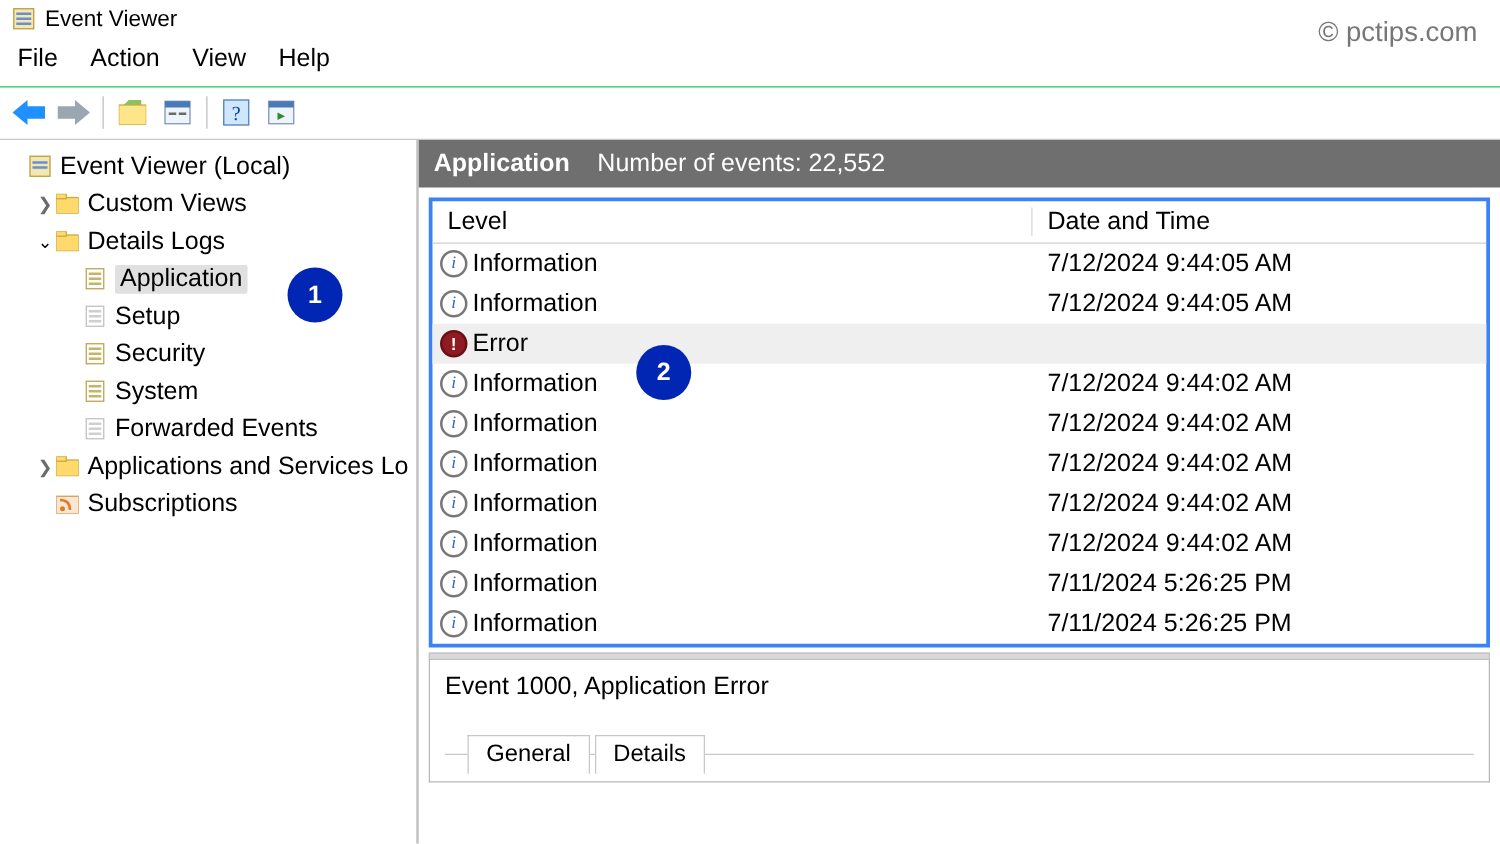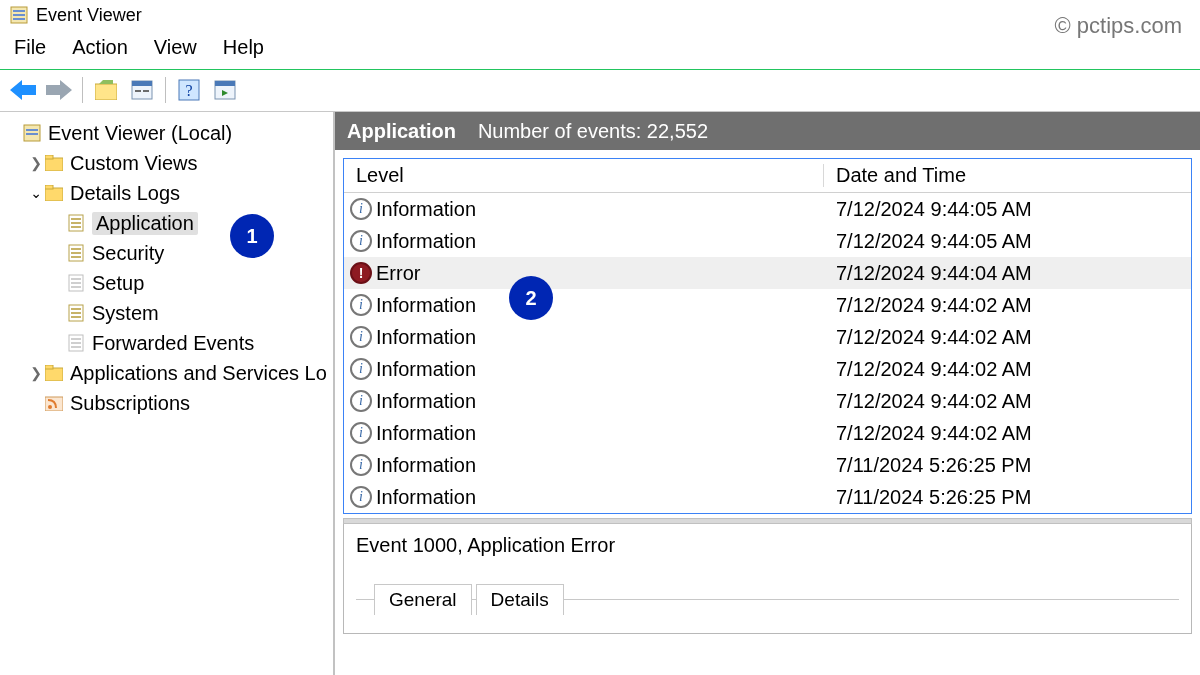--- a/index.html
+++ b/index.html
@@ -24,34 +24,34 @@
   .caret { width:16px; display:inline-flex; justify-content:center; color:#6b6b6b; font-size:14px; }
   .caret.open { color:#000; }
   .ticon { width:20px; height:20px; margin-right:6px; display:inline-flex; align-items:center; justify-content:center; }
   .indent1 { padding-left:22px; }
   .indent2 { padding-left:60px; }
   .tree-row.sel span.label { background:#e0e0e0; padding:0 4px; border-radius:2px; }
   
   .right { flex:1; display:flex; flex-direction:column; min-width:0; }
   .banner { background:#6f6f6f; color:#fff; height:38px; display:flex; align-items:center; padding:0 12px; gap:22px; font-size:20px; }
   .banner .bold { font-weight:600; }
-  .listwrap { border:1px solid #3b82f6; margin:8px 8px 0 8px; flex:0 0 auto; }
+  .listwrap { border:3px solid #3b82f6; margin:8px 8px 0 8px; flex:0 0 auto; }
   .listhead { display:flex; border-bottom:1px solid #d0d0d0; height:34px; align-items:center; font-size:20px; }
   .col-level { width:480px; padding-left:12px; border-right:1px solid #d8d8d8; }
   .col-date  { flex:1; padding-left:12px; }
   .listbody { }
   .erow { display:flex; align-items:center; height:32px; font-size:20px; }
   .erow.selected { background:#efefef; }
   .erow .cell-level { width:480px; padding-left:6px; display:flex; align-items:center; gap:4px; }
   .erow .cell-date  { flex:1; padding-left:12px; }
   .lvlicon { width:22px; height:22px; border-radius:50%; display:inline-flex; align-items:center; justify-content:center; font-family: Georgia, serif; border:2px solid #777; color:#3a6aa8; font-style:italic; font-size:14px; background:#fff; }
   .lvlicon.error { border:2px solid #6b0f16; background:#8e1a22; color:#fff; font-style:normal; font-weight:700; font-family:inherit; }
   
   .split { height:6px; background:#d9d9d9; margin:4px 8px 0 8px; border:1px solid #c0c0c0; }
-  .details { margin:0 8px; border:1px solid #b8b8b8; border-top:none; padding:10px 12px 0 12px; height:110px; }
+  .details { margin:0 8px; border:1px solid #b8b8b8; border-top:none; padding:10px 12px 0 12px; height:98px; }
   .details-title { font-size:20px; margin-bottom:12px; }
   .tabs { display:flex; gap:4px; margin-left:18px; }
   .tab { border:1px solid #c8c8c8; border-bottom:none; padding:4px 14px; font-size:19px; background:#fff; position:relative; top:15px; }
   .tab.active { background:#fff; z-index:2; }
   .tabbar-line { border-top:1px solid #c8c8c8; margin-top:-1px; }
   
   .callout { position:absolute; width:40px; height:40px; border-radius:50%; background:#0026b3; color:#fff; display:flex; align-items:center; justify-content:center; font-size:20px; font-weight:600; box-shadow:0 0 0 2px #0026b3; }
   
   svg { display:block; }
 </style>
@@ -163,38 +163,38 @@
               <rect x="3" y="4" width="10" height="2" fill="#c7b369"></rect>
               <rect x="3" y="8" width="10" height="2" fill="#c7b369"></rect>
               <rect x="3" y="12" width="10" height="2" fill="#c7b369"></rect>
             </svg>
           </span>
         <span class="label">Application</span>
       </div>
       <div class="tree-row indent2">
         <span class="ticon">
             <svg width="16" height="18" viewBox="0 0 16 18">
+              <rect x="1" y="1" width="14" height="16" fill="#fff" stroke="#bfbfbf"></rect>
+              <rect x="3" y="4" width="10" height="2" fill="#cfcfcf"></rect>
+              <rect x="3" y="8" width="10" height="2" fill="#cfcfcf"></rect>
+              <rect x="3" y="12" width="10" height="2" fill="#cfcfcf"></rect>
+            </svg>
+          </span>
+        <span class="label">Setup</span>
+      </div>
+      <div class="tree-row indent2">
+        <span class="ticon">
+            <svg width="16" height="18" viewBox="0 0 16 18">
               <rect x="1" y="1" width="14" height="16" fill="#fff" stroke="#b8a24a"></rect>
               <rect x="3" y="4" width="10" height="2" fill="#c7b369"></rect>
               <rect x="3" y="8" width="10" height="2" fill="#c7b369"></rect>
               <rect x="3" y="12" width="10" height="2" fill="#c7b369"></rect>
             </svg>
           </span>
         <span class="label">Security</span>
-      </div>
-      <div class="tree-row indent2">
-        <span class="ticon">
-            <svg width="16" height="18" viewBox="0 0 16 18">
-              <rect x="1" y="1" width="14" height="16" fill="#fff" stroke="#bfbfbf"></rect>
-              <rect x="3" y="4" width="10" height="2" fill="#cfcfcf"></rect>
-              <rect x="3" y="8" width="10" height="2" fill="#cfcfcf"></rect>
-              <rect x="3" y="12" width="10" height="2" fill="#cfcfcf"></rect>
-            </svg>
-          </span>
-        <span class="label">Setup</span>
       </div>
       <div class="tree-row indent2">
         <span class="ticon">
             <svg width="16" height="18" viewBox="0 0 16 18">
               <rect x="1" y="1" width="14" height="16" fill="#fff" stroke="#b8a24a"></rect>
               <rect x="3" y="4" width="10" height="2" fill="#c7b369"></rect>
               <rect x="3" y="8" width="10" height="2" fill="#c7b369"></rect>
               <rect x="3" y="12" width="10" height="2" fill="#c7b369"></rect>
             </svg>
           </span>
@@ -258,21 +258,20 @@
                 <span class="lvlicon">i</span>
                 <span>Information</span>
               </div>
               <div class="cell-date">7/12/2024 9:44:05 AM</div>
             </div>
             <div class="erow selected">
               <div class="cell-level">
                 <span class="lvlicon error">!</span>
                 <span>Error</span>
               </div>
-              <div class="cell-date">7/12/2024 9:44:04 AM</div>
             </div>
             <div class="erow">
               <div class="cell-level">
                 <span class="lvlicon">i</span>
                 <span>Information</span>
               </div>
               <div class="cell-date">7/12/2024 9:44:02 AM</div>
             </div>
             <div class="erow">
               <div class="cell-level">

